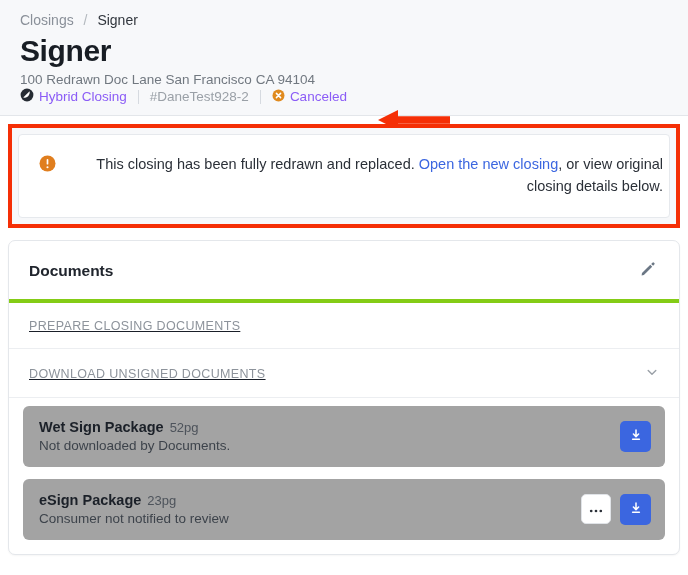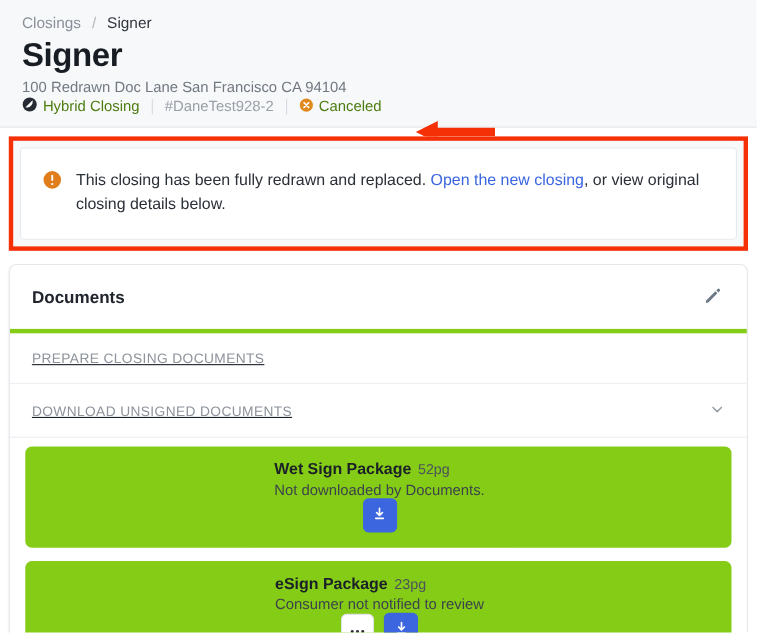--- a/index.html
+++ b/index.html
@@ -54,21 +54,21 @@
   .meta-row {
     display: flex;
     align-items: center;
     font-size: 13.5px;
     white-space: nowrap;
   }
   .meta-item {
     display: flex;
     align-items: center;
     gap: 5px;
-    color: #4d7c0f;
+    color: #8b5cf6;
   }
   .meta-item.muted { color: #9aa0a7; }
   .meta-divider {
     width: 1px;
     height: 14px;
     background: #d6dae0;
     margin: 0 11px;
   }
 
   .hybrid-icon { display: block; }
@@ -94,20 +94,21 @@
   }
 
   .alert-card {
     background: #ffffff;
     border: 1px solid #e6e9ed;
     border-radius: 4px;
     padding: 18px 6px 20px 20px;
     display: flex;
     gap: 13px;
     align-items: flex-start;
+    text-align: right;
   }
 
   .alert-icon { flex: 0 0 auto; margin-top: 2px; }
 
   .alert-text {
     font-size: 14.5px;
     line-height: 1.52;
     color: #2b3038;
   }
   .alert-text .alert-link {
@@ -166,28 +167,27 @@
     border: none;
     cursor: pointer;
     display: flex;
     align-items: center;
     padding: 0;
   }
 
   .doc-list { padding: 8px 14px 14px 14px; }
 
   .doc-row {
-    background: #84cc16;
+    background: #a3a3a3;
     border-radius: 6px;
     padding: 13px 14px 14px 16px;
     display: flex;
     align-items: center;
     justify-content: space-between;
     margin-bottom: 12px;
-    flex-direction: column;
   }
   .doc-row:last-child { margin-bottom: 0; }
 
   .doc-info { min-width: 0; }
   .doc-title-line {
     display: flex;
     align-items: baseline;
     gap: 6px;
     margin-bottom: 3px;
     white-space: nowrap;

